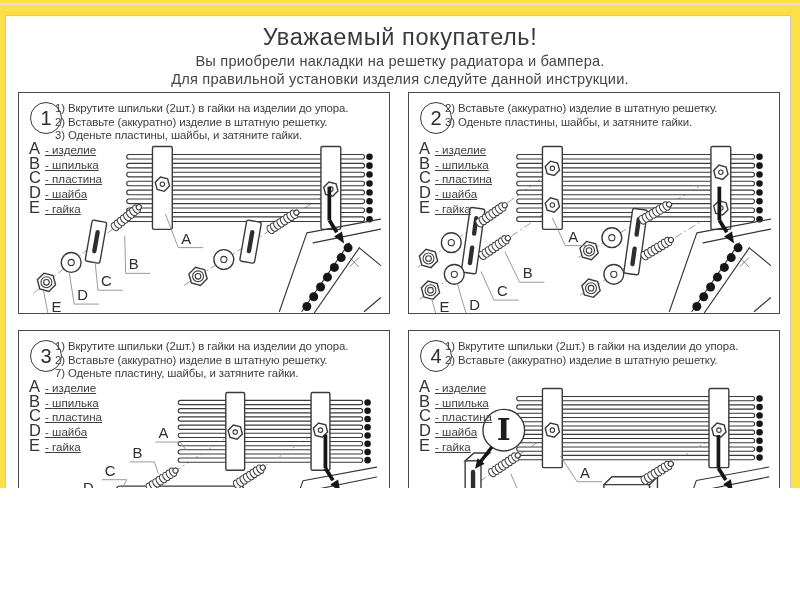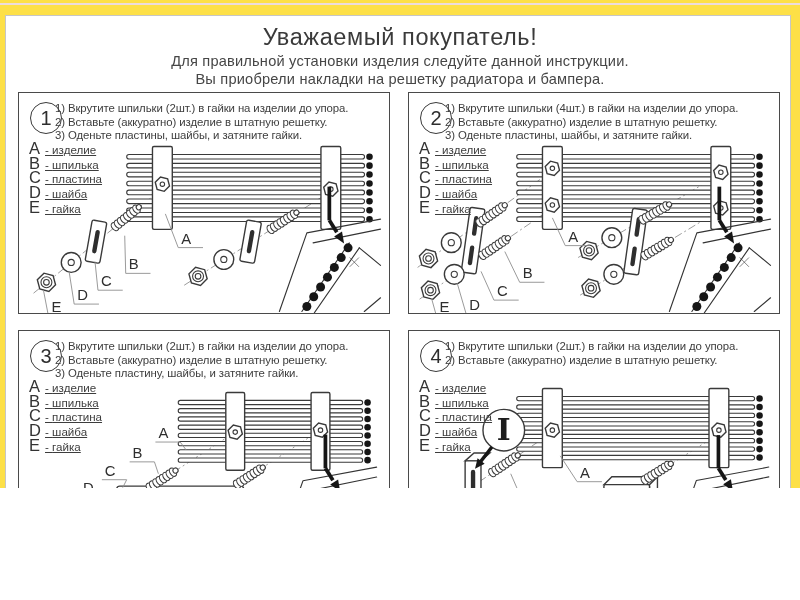--- a/index.html
+++ b/index.html
@@ -37,22 +37,22 @@
 </style>
 </head>
 <body>
 
 <div id="sheet">
   <div id="top-tint"></div>
   <div id="page-frame"></div>
 
   <div class="hdr">
     <h1>Уважаемый покупатель!</h1>
+    <div class="sub">Вы приобрели накладки на решетку радиатора и бампера.</div>
     <div class="sub">Для правильной установки изделия следуйте данной инструкции.</div>
-    <div class="sub">Вы приобрели накладки на решетку радиатора и бампера.</div>
   </div>
 
   <div class="panel" id="panel-0" style="left:18px;top:92px;width:372px;height:222px">
     <div class="pnum">
       <span>1</span>
       </div>
     <div class="steps">
         <div>1) Вкрутите шпильки (2шт.) в гайки на изделии до упора.</div>
         <div>2) Вставьте (аккуратно) изделие в штатную решетку.</div>
         <div>3) Оденьте пластины, шайбы, и затяните гайки.</div>
@@ -204,21 +204,20 @@
           <text x="32" y="221" class="lbl">E</text>
         </g>
       </svg>
   </div>
 
   <div class="panel" id="panel-1" style="left:408px;top:92px;width:372px;height:222px">
     <div class="pnum">
       <span>2</span>
       </div>
     <div class="steps">
-        <div>1) Вкрутите шпильки (4шт.) в гайки на изделии до упора.</div>
         <div>2) Вставьте (аккуратно) изделие в штатную решетку.</div>
         <div>3) Оденьте пластины, шайбы, и затяните гайки.</div>
       </div>
     <div class="legend">
         <div class="legend-row">
           <span class="l-letter">A</span>
           <span class="l-name">изделие</span>
         </div>
         <div class="legend-row">
           <span class="l-letter">B</span>
@@ -416,21 +415,21 @@
       </svg>
   </div>
 
   <div class="panel" id="panel-2" style="left:18px;top:330px;width:372px;height:232px">
     <div class="pnum">
       <span>3</span>
       </div>
     <div class="steps">
         <div>1) Вкрутите шпильки (2шт.) в гайки на изделии до упора.</div>
         <div>2) Вставьте (аккуратно) изделие в штатную решетку.</div>
-        <div>3) Оденьте пластину, шайбы, и затяните гайки.</div>
+        <div>7) Оденьте пластину, шайбы, и затяните гайки.</div>
       </div>
     <div class="legend">
         <div class="legend-row">
           <span class="l-letter">A</span>
           <span class="l-name">изделие</span>
         </div>
         <div class="legend-row">
           <span class="l-letter">B</span>
           <span class="l-name">шпилька</span>
         </div>

